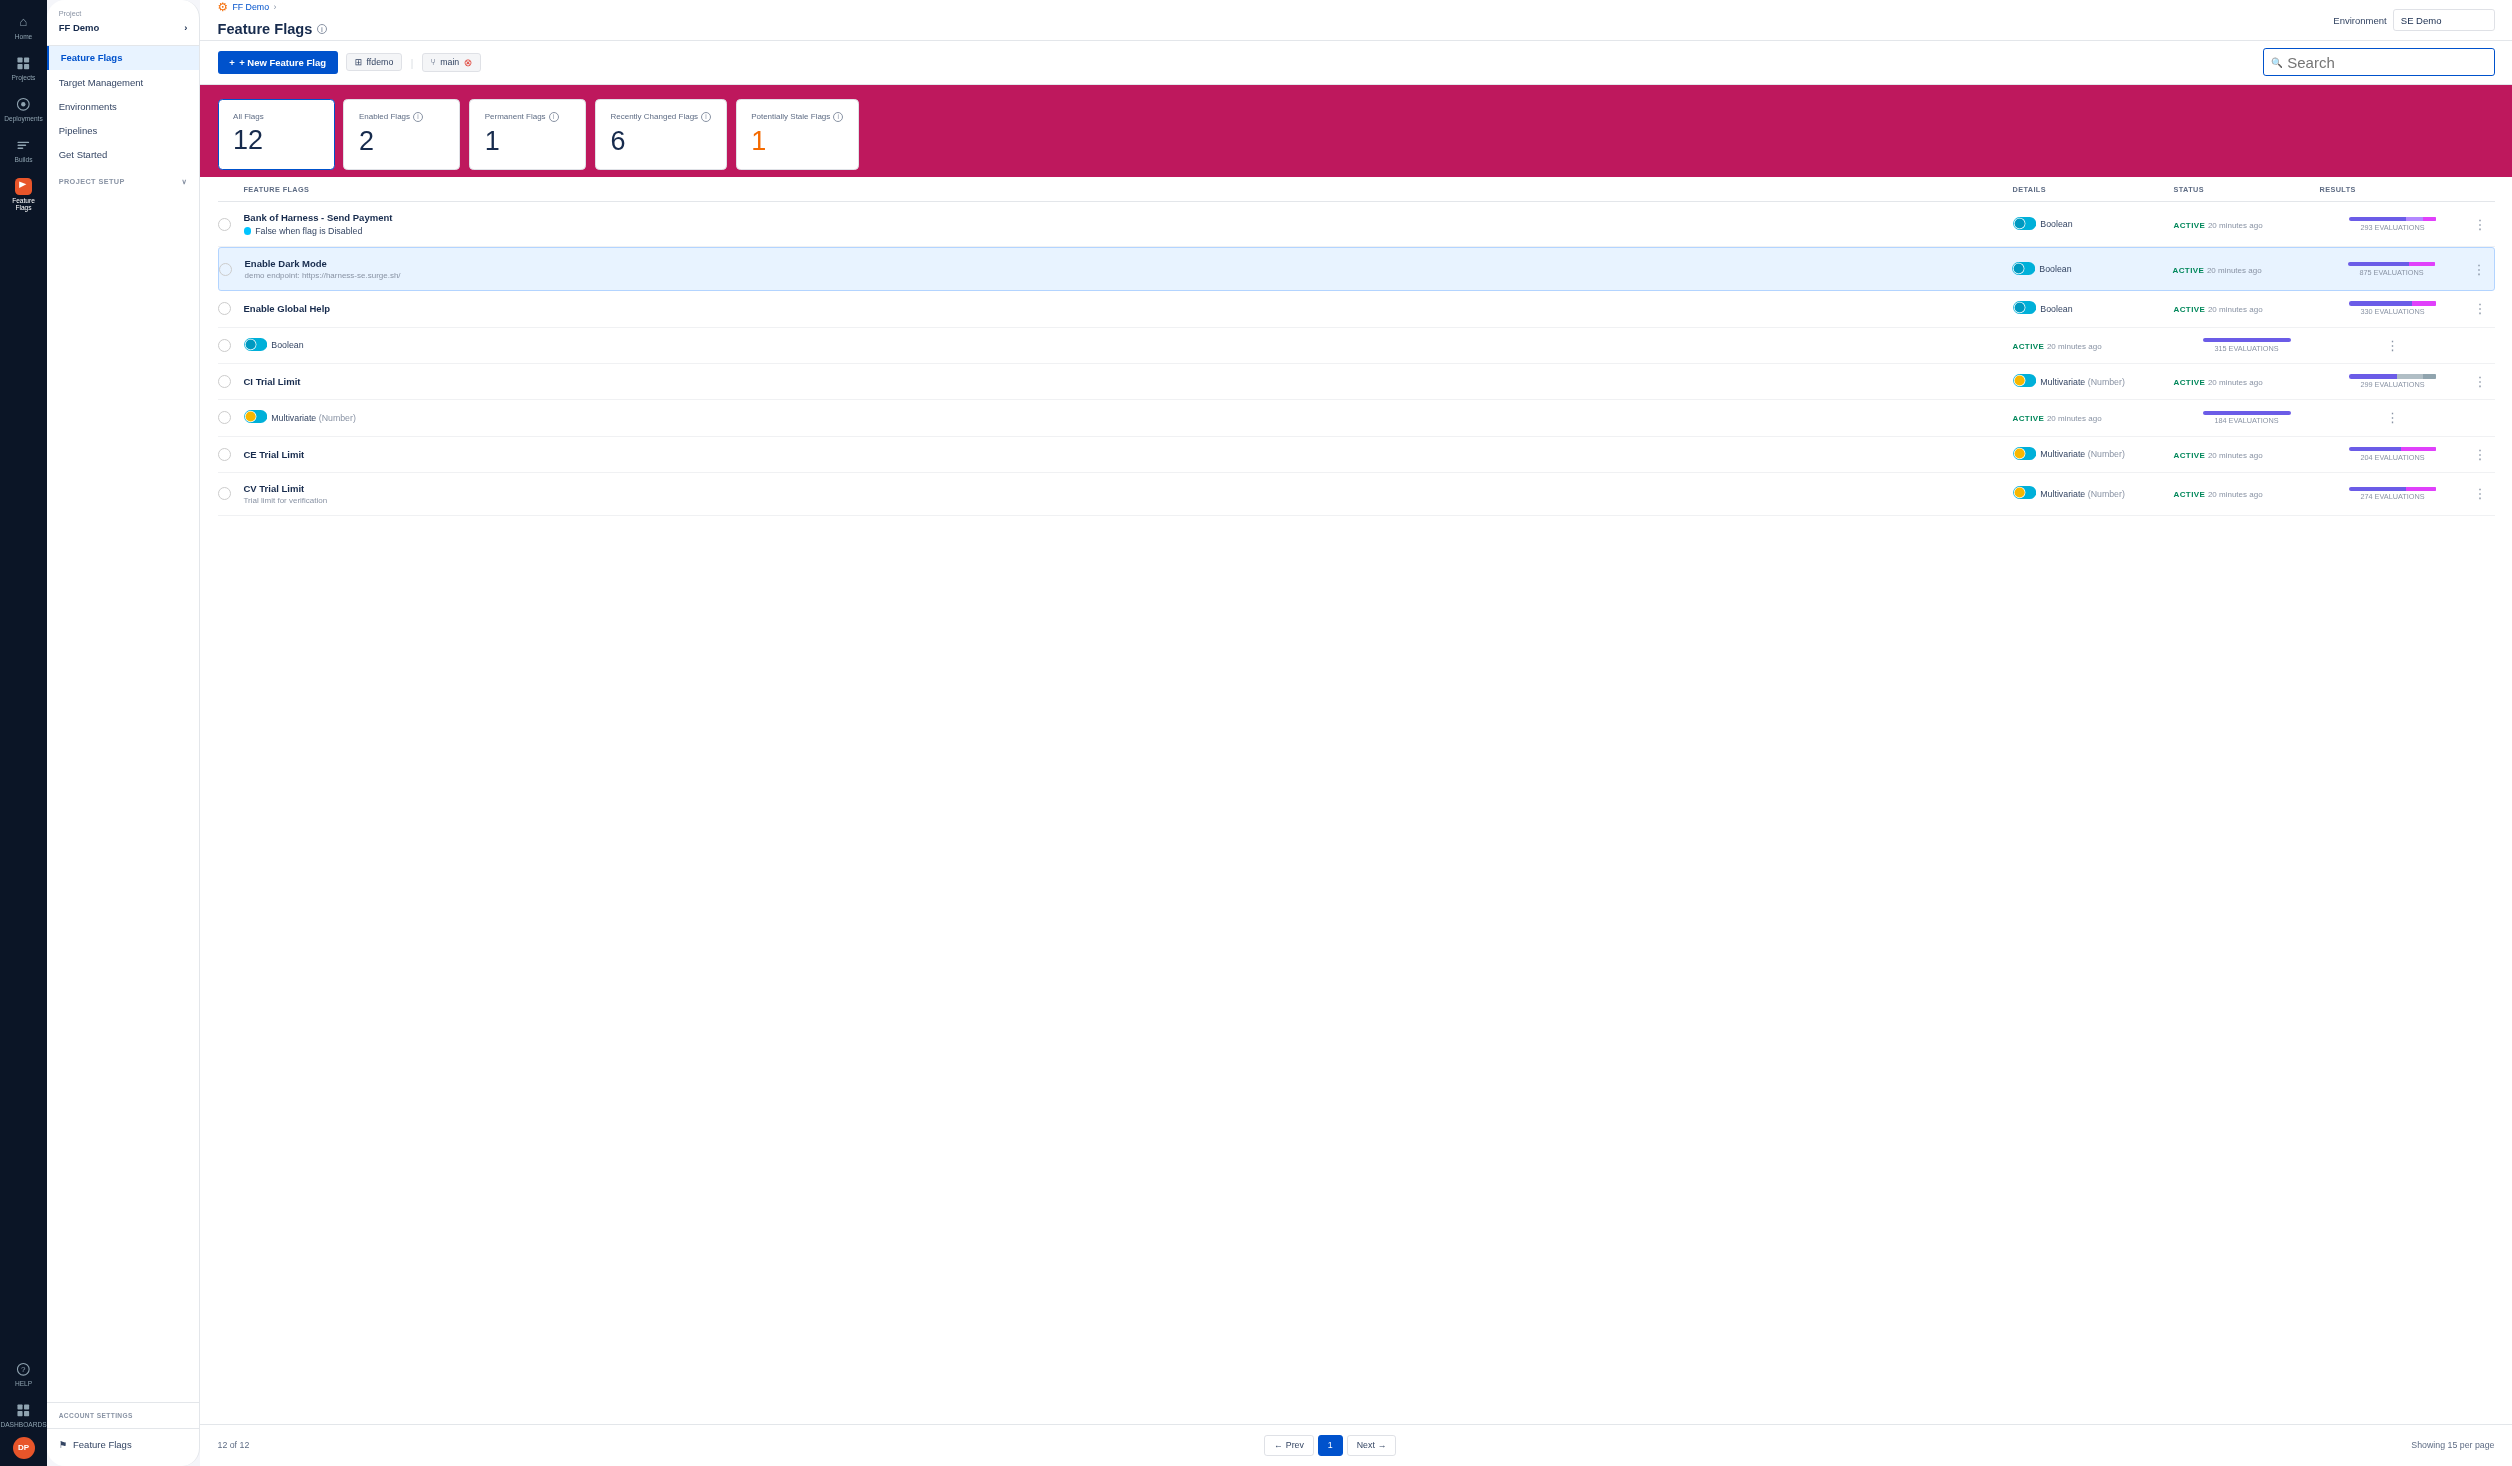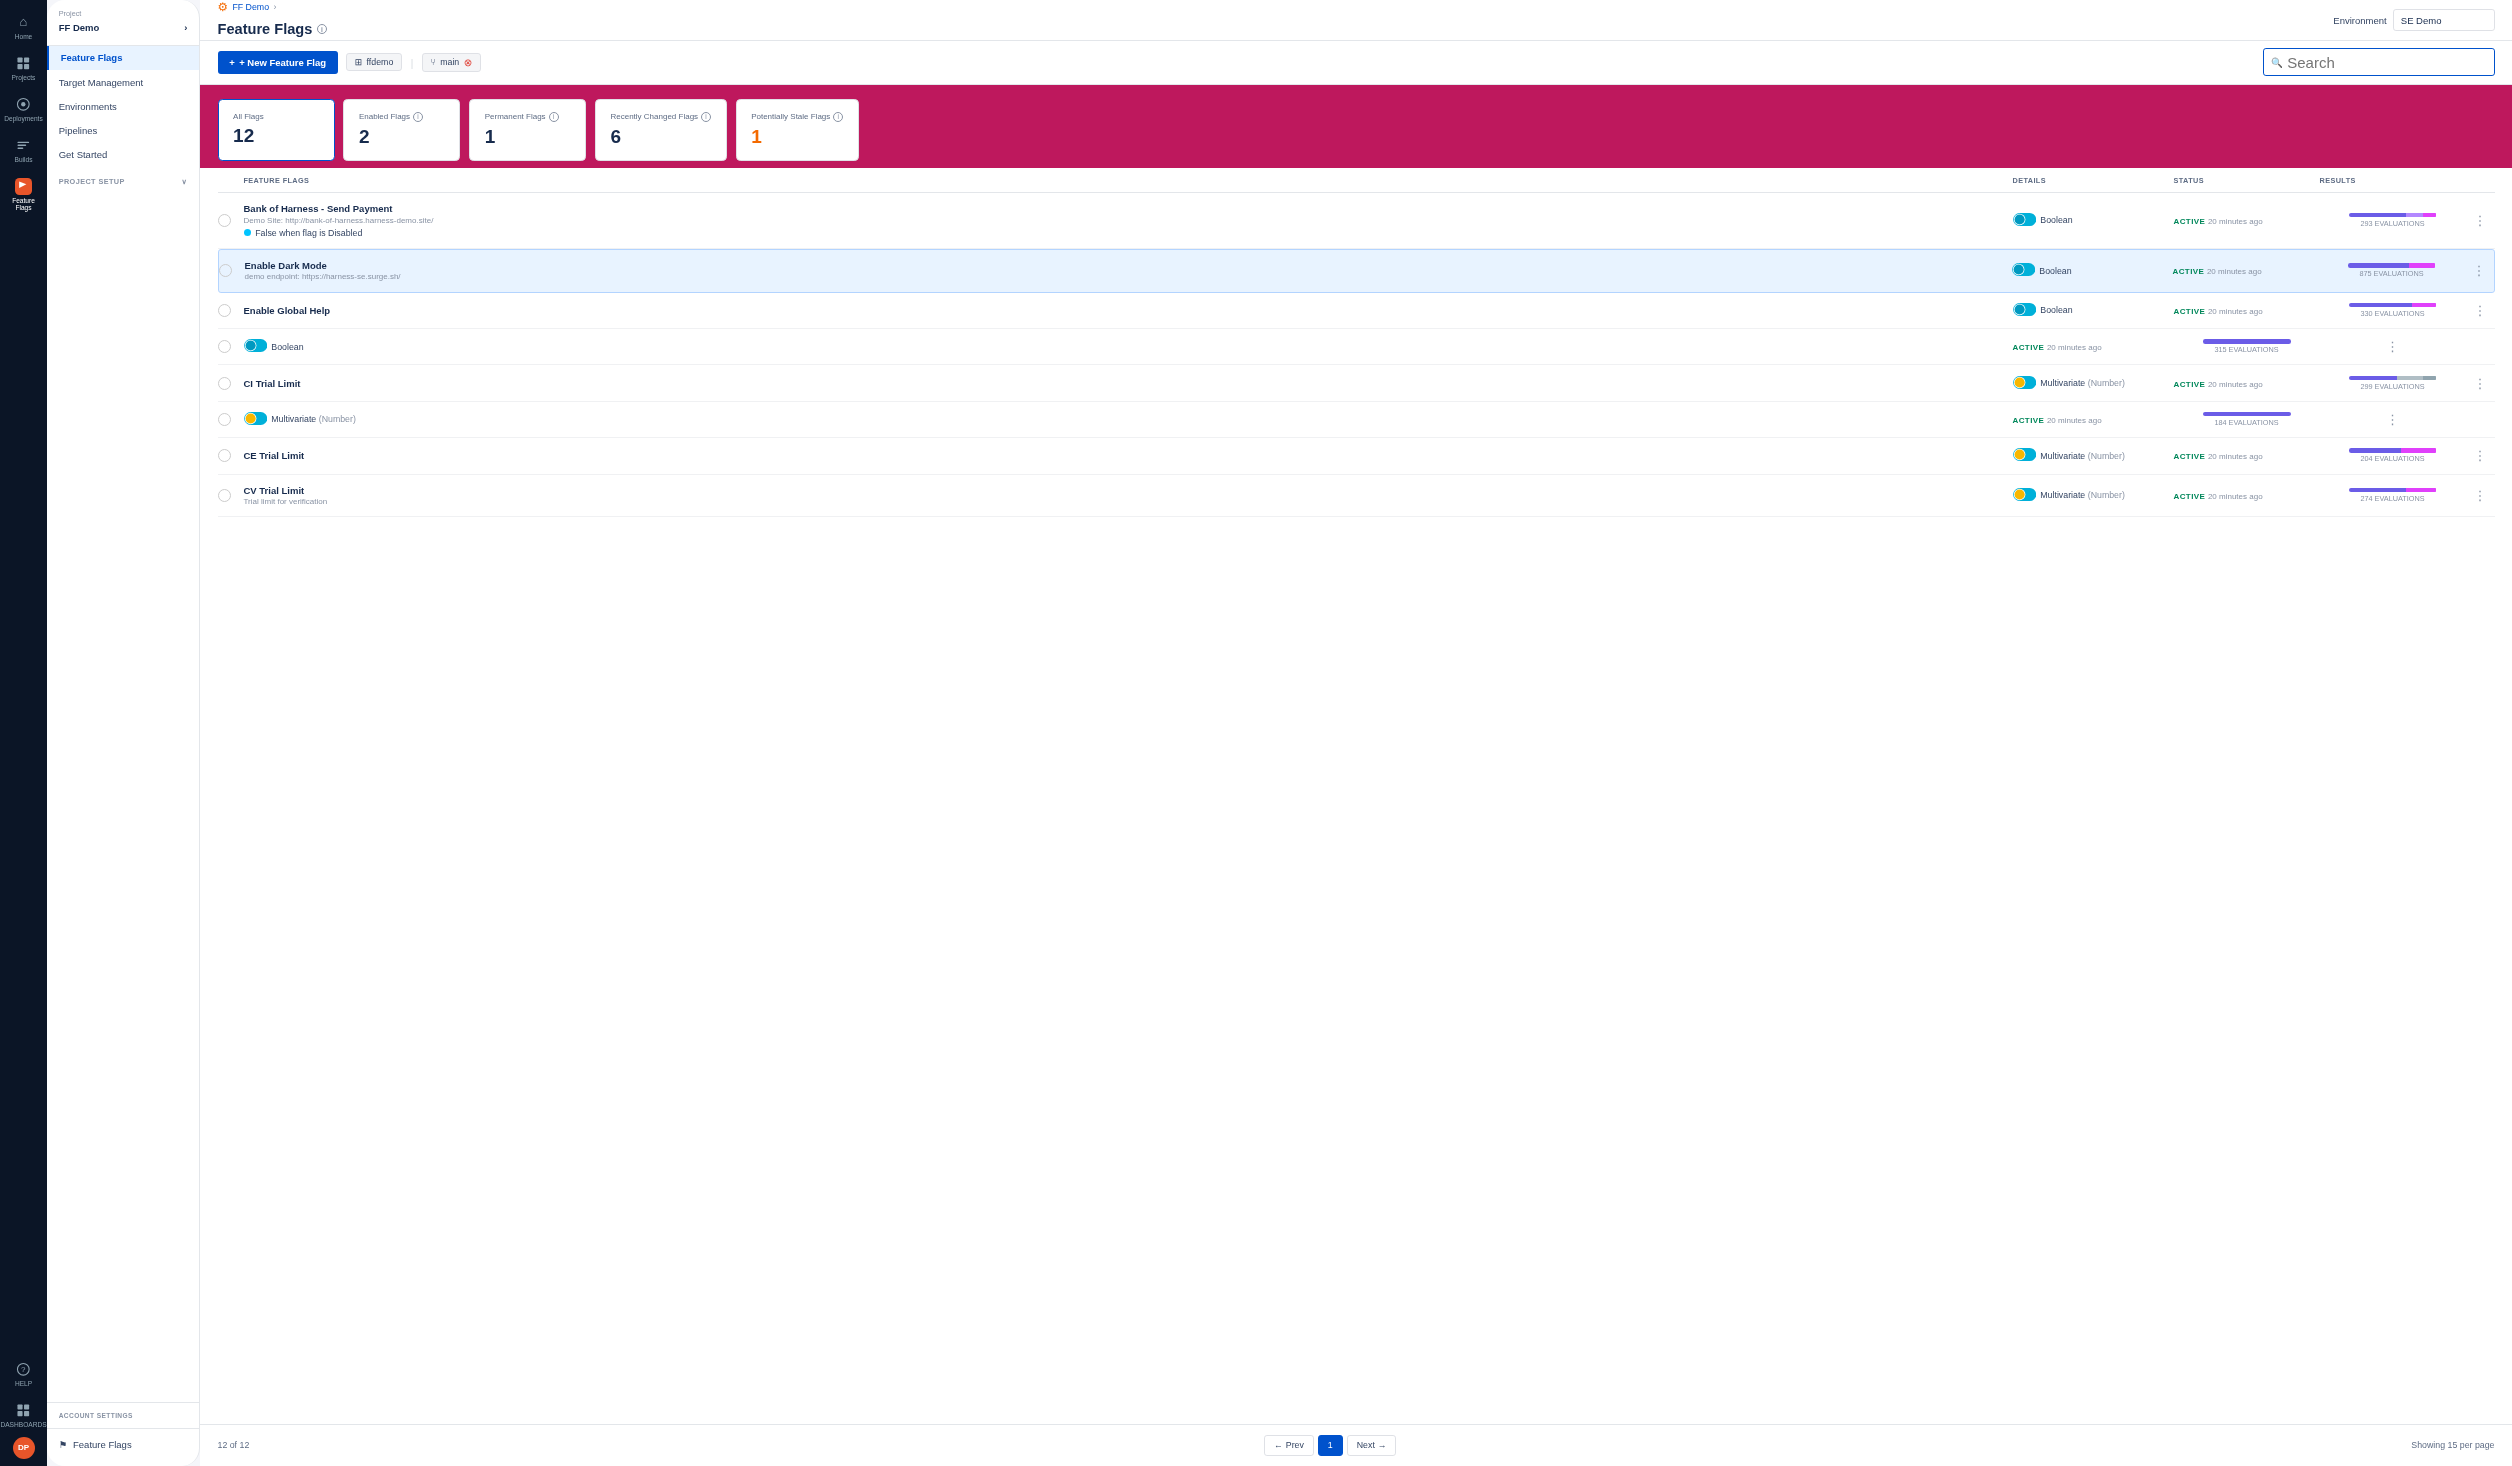--- a/index.html
+++ b/index.html
@@ -213,22 +213,22 @@
       border: 1.5px solid #0052cc;
       background: #fff;
     }
     .stat-card-label {
       font-size: 8px;
       color: #5e6c84;
       margin-bottom: 4.4px;
       display: flex; align-items: center; gap: 2.9px;
     }
     .stat-card-value {
-      font-size: 19px;
-      font-weight: 700;
+      font-size: 27px;
+      font-weight: 400;
       color: #172b4d;
     }
     .stat-card-value.orange { color: #f46a00; }
 
     
     .content-area {
       flex: 1;
       overflow-y: auto;
       background: #fff;
       padding: 0 17.5px;
@@ -531,21 +531,20 @@
       <div></div>
     </div>
 
     <div id="table-body">
         <div class="table-row">
     <div style="display:flex;align-items:center;">
       <div class="checkbox-circle"></div>
     </div>
     <div>
       <div class="flag-name">Bank of Harness - Send Payment</div>
-      <div class="flag-desc">Demo Site: http://bank-of-harness.harness-demo.site/</div>
       <div class="flag-type" style="margin-top:2.9px;">
         <span style="display:inline-block;width:7.3px;height:7.3px;border-radius:50%;background:#00c4ff;"></span>
         <span>False when flag is Disabled</span>
       </div>
     </div>
     <div class="flag-type">
       <span><svg width="23.4" height="13" viewBox="0 0 32 18">
                 <rect width="32" height="18" rx="9" fill="#00b0d9"></rect>
                 <rect x="1" y="1" width="16" height="16" rx="8" fill="white"></rect>
                 <rect x="2" y="2" width="14" height="14" rx="7" fill="#0099c0"></rect>

